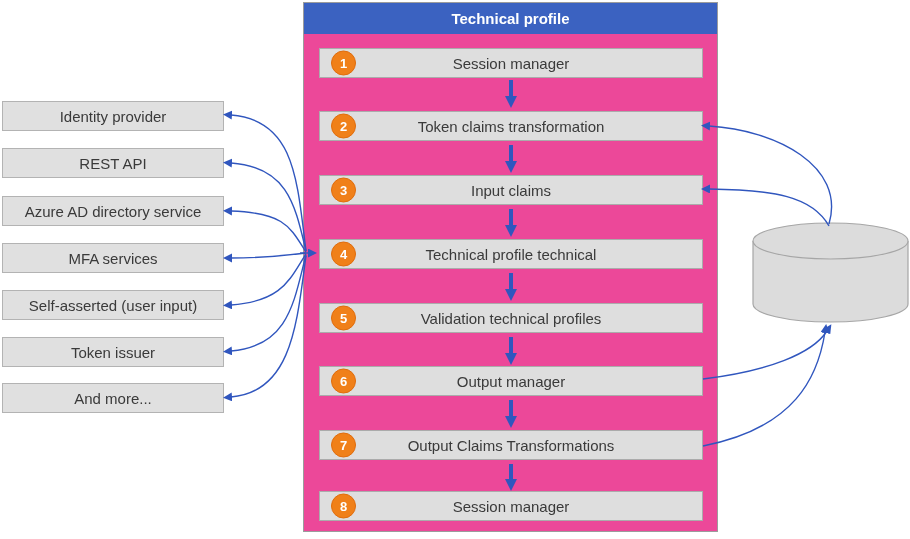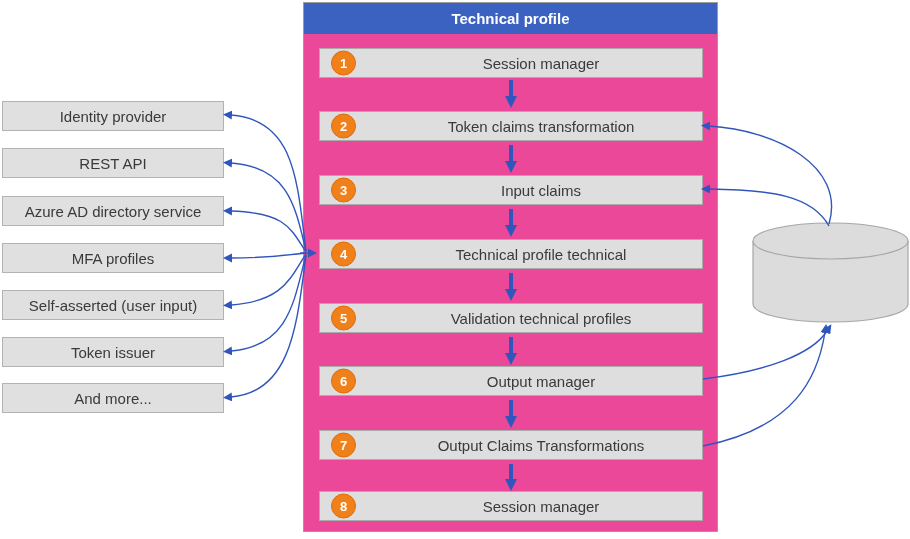--- a/index.html
+++ b/index.html
@@ -26,21 +26,21 @@
   .step-box .badge {
     position:absolute; left:11px; top:50%; transform:translateY(-50%);
     width:25px; height:25px; border-radius:50%;
     background:#f08019; border:1px solid #e06c0c; box-sizing:border-box;
     color:#ffffff; font-size:13px; font-weight:bold;
     display:flex; align-items:center; justify-content:center;
   }
   .step-box .step-label {
     position:absolute; left:0; top:0; width:100%; height:100%;
     display:flex; align-items:center; justify-content:center;
-    font-size:15px; color:#3a3a3a;margin-left:30px;
+    font-size:15px; color:#3a3a3a;
   }
   
   .src-box {
     position:absolute; left:2px; width:222px; height:30px;
     background:#e0e0e0; border:1px solid #b3b3b3; box-sizing:border-box;
     display:flex; align-items:center; justify-content:center;
     font-size:15px; color:#3a3a3a;
   }
   
   .claims-bag-label {
@@ -59,21 +59,21 @@
 <div class="src-box" style="top:101px">
     <span>Identity provider</span>
   </div>
 <div class="src-box" style="top:148px">
     <span>REST API</span>
   </div>
 <div class="src-box" style="top:196px">
     <span>Azure AD directory service</span>
   </div>
 <div class="src-box" style="top:243px">
-    <span>MFA profiles</span>
+    <span>MFA services</span>
   </div>
 <div class="src-box" style="top:290px">
     <span>Self-asserted (user input)</span>
   </div>
 <div class="src-box" style="top:337px">
     <span>Token issuer</span>
   </div>
 <div class="src-box" style="top:383px">
     <span>And more...</span>
   </div>

